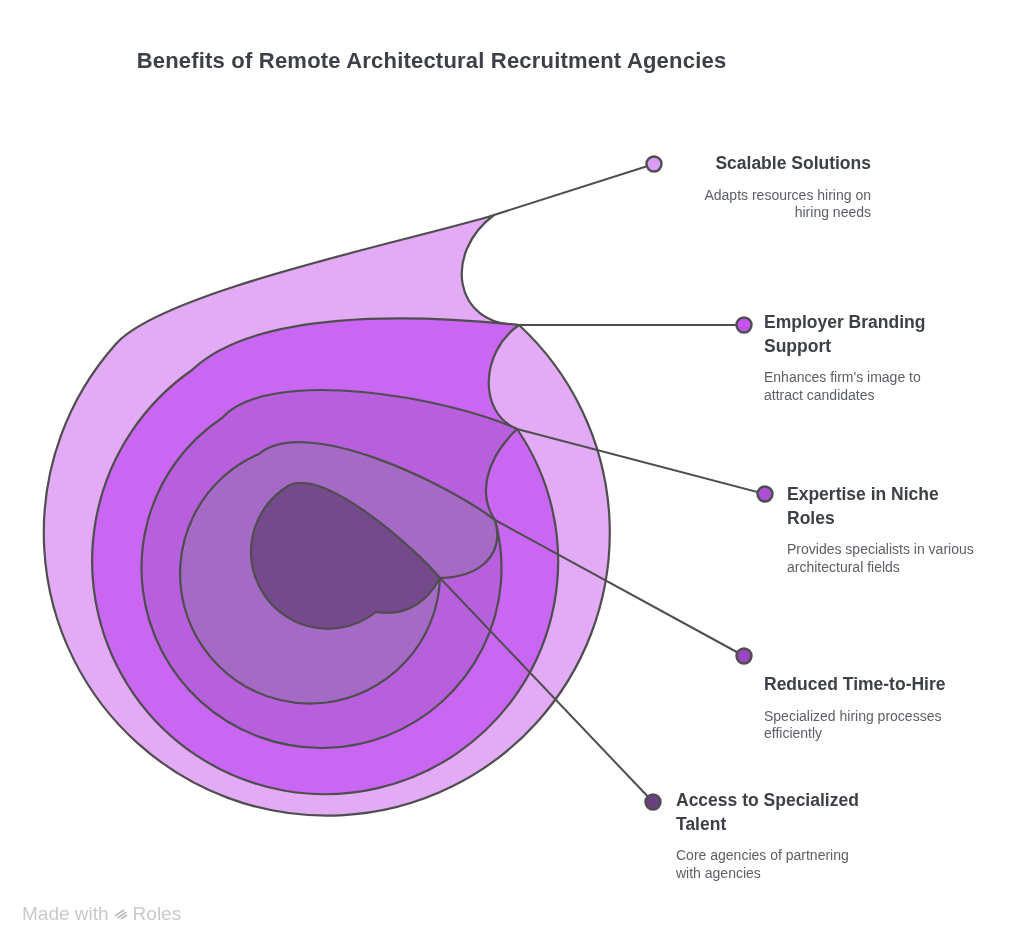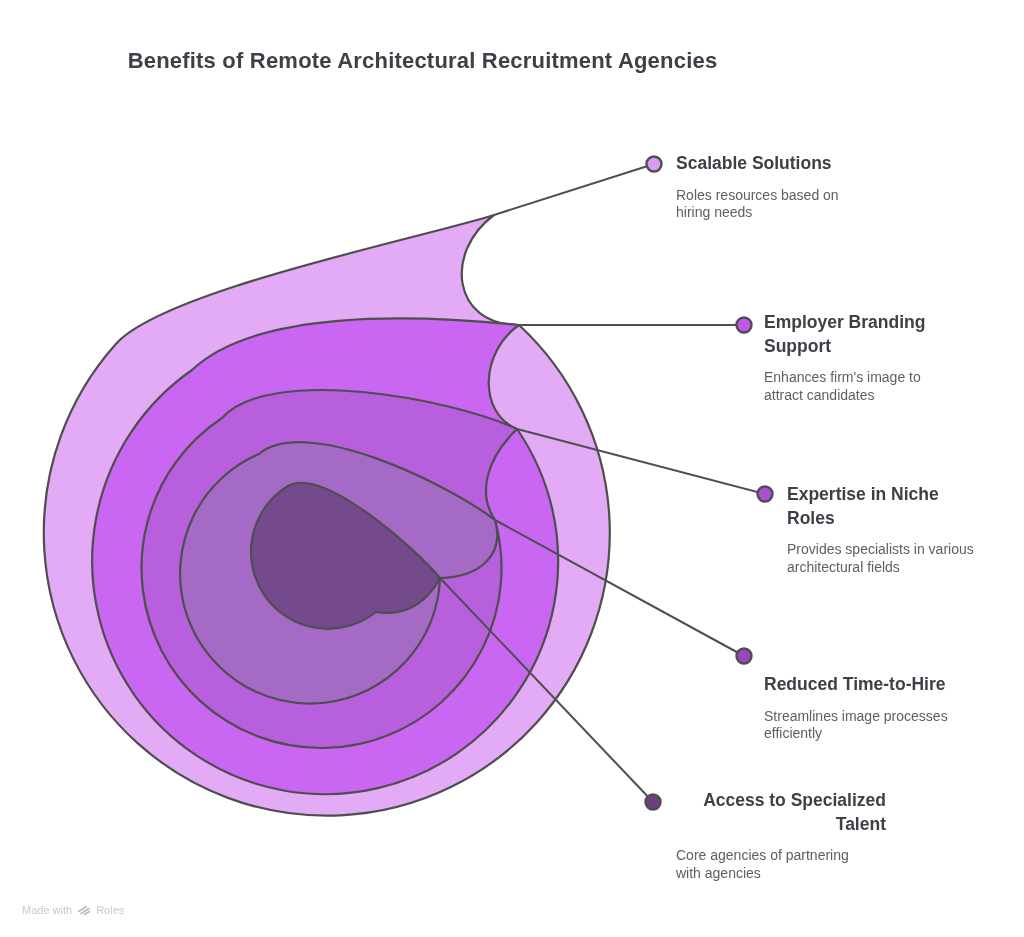--- a/index.html
+++ b/index.html
@@ -1,39 +1,39 @@
 <!DOCTYPE html>
 <html><head>
 <meta charset="utf-8">
 <style>
   html,body{margin:0;padding:0;background:#ffffff;}
   #stage{
     position:relative;width:1024px;height:937px;background:#ffffff;overflow:hidden;
     font-family:"Liberation Sans", sans-serif;
   }
   #title{
-    position:absolute;top:48px;left:7px;width:831px;text-align:center;
+    position:absolute;top:48px;left:16px;width:831px;text-align:center;
     font-size:22px;font-weight:bold;color:#3d4147;letter-spacing:.2px;
   }
   #diagram-svg{position:absolute;left:0;top:0;}
   .callout{position:absolute;}
   .callout h3{
     margin:0;font-size:17.5px;line-height:23.5px;font-weight:bold;color:#3d4147;
   }
   .callout p{
     margin:11px 0 0 0;font-size:14px;line-height:17.5px;color:#5c6066;
   }
-  .co1{left:676px;top:152px;} .co1 h3{max-width:220px;} .co1 p{max-width:195px;}
+  .co1{left:676px;top:152px;text-align:right;} .co1 h3{max-width:220px;} .co1 p{max-width:195px;}
   .co2{left:764px;top:311px;} .co2 h3{max-width:190px;} .co2 p{max-width:185px;}
   .co3{left:787px;top:483px;} .co3 h3{max-width:175px;} .co3 p{max-width:195px;}
   .co4{left:764px;top:673px;} .co4 h3{max-width:230px;} .co4 p{max-width:215px;}
-  .co5{left:676px;top:789px;} .co5 h3{max-width:210px;text-align:right;} .co5 p{max-width:190px;}
+  .co5{left:676px;top:789px;} .co5 h3{max-width:210px;} .co5 p{max-width:190px;}
   #watermark{
     position:absolute;left:22px;top:903px;display:flex;align-items:center;gap:5px;
-    font-size:11px;color:#c7c9cc;
+    font-size:19px;color:#c7c9cc;
   }
   #watermark svg{display:block;}
 </style>
 </head>
 <body>
 
 <div id="stage">
 
   <div id="title">Benefits of Remote Architectural Recruitment Agencies</div>
 
@@ -50,36 +50,36 @@
       <line x1="440" y1="578" x2="653" y2="802" stroke="#4e4e4e" stroke-width="2"></line>
       <circle cx="654" cy="164" r="7.5" fill="#d89cf2" stroke="#4e4e4e" stroke-width="2.4"></circle>
       <circle cx="744" cy="325" r="7.5" fill="#c554ef" stroke="#4e4e4e" stroke-width="2.4"></circle>
       <circle cx="765" cy="494" r="7.5" fill="#ad4fd4" stroke="#4e4e4e" stroke-width="2.4"></circle>
       <circle cx="744" cy="656" r="7.5" fill="#9b45c0" stroke="#4e4e4e" stroke-width="2.4"></circle>
       <circle cx="653" cy="802" r="7.5" fill="#6b4080" stroke="#4e4e4e" stroke-width="2.4"></circle>
     </svg>
 
   <div class="callout co1">
     <h3>Scalable Solutions</h3>
-    <p>Roles resources based on hiring needs</p>
+    <p>Adapts resources hiring on hiring needs</p>
   </div>
 
   <div class="callout co2">
     <h3>Employer Branding Support</h3>
     <p>Enhances firm's image to attract candidates</p>
   </div>
 
   <div class="callout co3">
     <h3>Expertise in Niche Roles</h3>
     <p>Provides specialists in various architectural fields</p>
   </div>
 
   <div class="callout co4">
     <h3>Reduced Time-to-Hire</h3>
-    <p>Streamlines image processes efficiently</p>
+    <p>Specialized hiring processes efficiently</p>
   </div>
 
   <div class="callout co5">
     <h3>Access to Specialized Talent</h3>
     <p>Core agencies of partnering with agencies</p>
   </div>
 
   <div id="watermark">
     <span>Made with</span>
     <svg width="14" height="14" viewBox="0 0 14 14">

